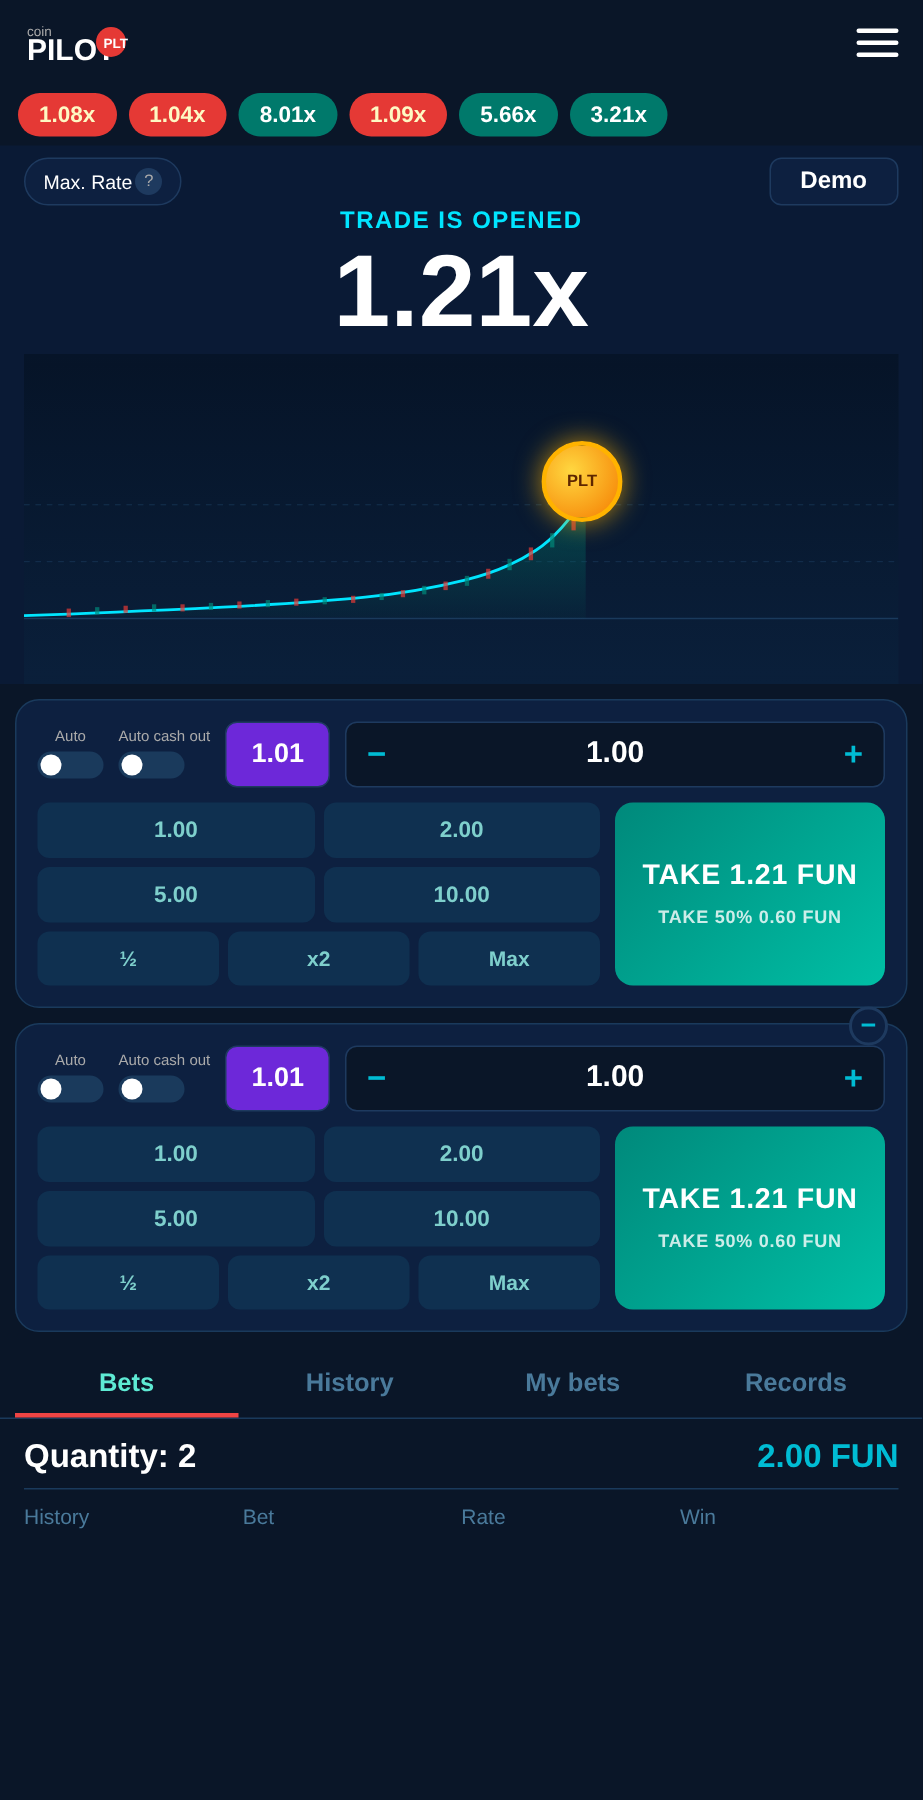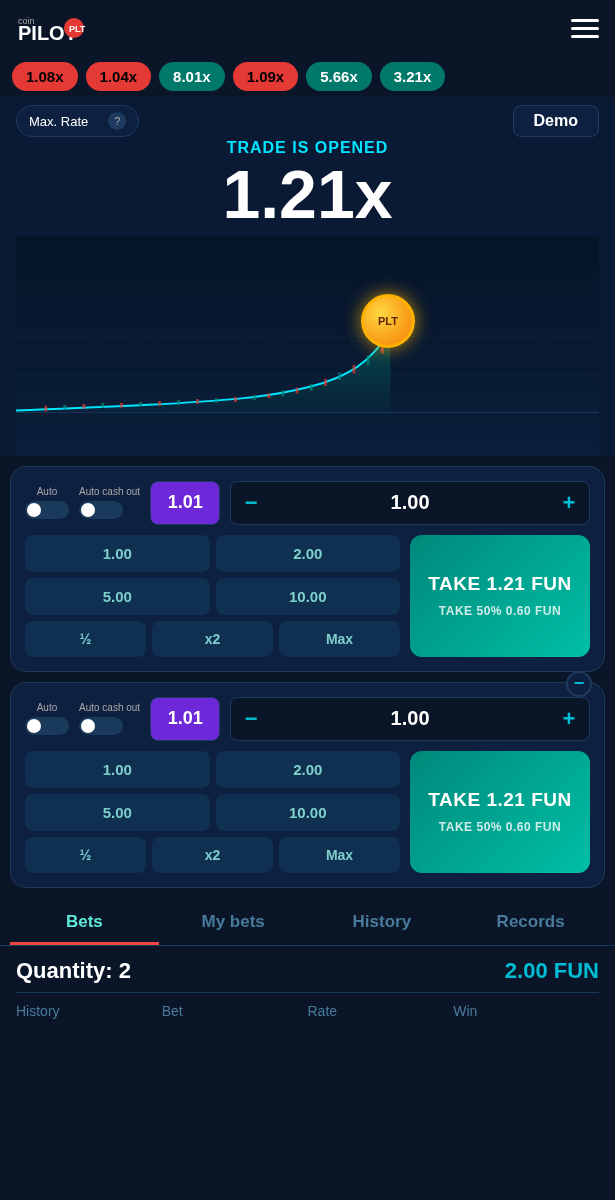--- a/index.html
+++ b/index.html
@@ -53,38 +53,38 @@
       flex-wrap: nowrap;
       overflow: hidden;
     }
     .pill {
       padding: 6px 14px;
       border-radius: 20px;
       font-size: 15px;
       font-weight: bold;
       white-space: nowrap;
     }
-    .pill-red { background: #e53935; color: #000000; }
+    .pill-red { background: #e53935; color: #fef9c3; }
     .pill-teal { background: #00796b; color: white; }
 
     
     .trade-area {
       background: #0a1a35;
       padding: 8px 16px 0 16px;
       position: relative;
     }
     .trade-header {
       display: flex;
       align-items: center;
       justify-content: space-between;
     }
     .max-rate-btn {
       display: flex;
       align-items: center;
-      gap: 20px;
+      gap: 2px;
       background: #0d2040;
       border: 1.5px solid #1e3a5f;
       border-radius: 20px;
       padding: 6px 12px;
       font-size: 13px;
       color: white;
       cursor: pointer;
     }
     .max-rate-btn .q-icon {
       width: 18px;
@@ -554,22 +554,22 @@
           <span>TAKE 1.21 FUN</span>
           <span class="take-sub">TAKE 50%  0.60 FUN</span>
         </button>
       </div>
     </div>
   </div>
 </div>
 
 <div class="tabs-row">
   <div class="tab-item active">Bets</div>
+  <div class="tab-item">History</div>
   <div class="tab-item">My bets</div>
-  <div class="tab-item">History</div>
   <div class="tab-item">Records</div>
 </div>
 
 <div class="bets-footer">
   <div class="bets-summary">
     <span class="qty-label">Quantity: 2</span>
     <span class="qty-value">2.00 FUN</span>
   </div>
   <div class="table-header">
     <span>History</span>

